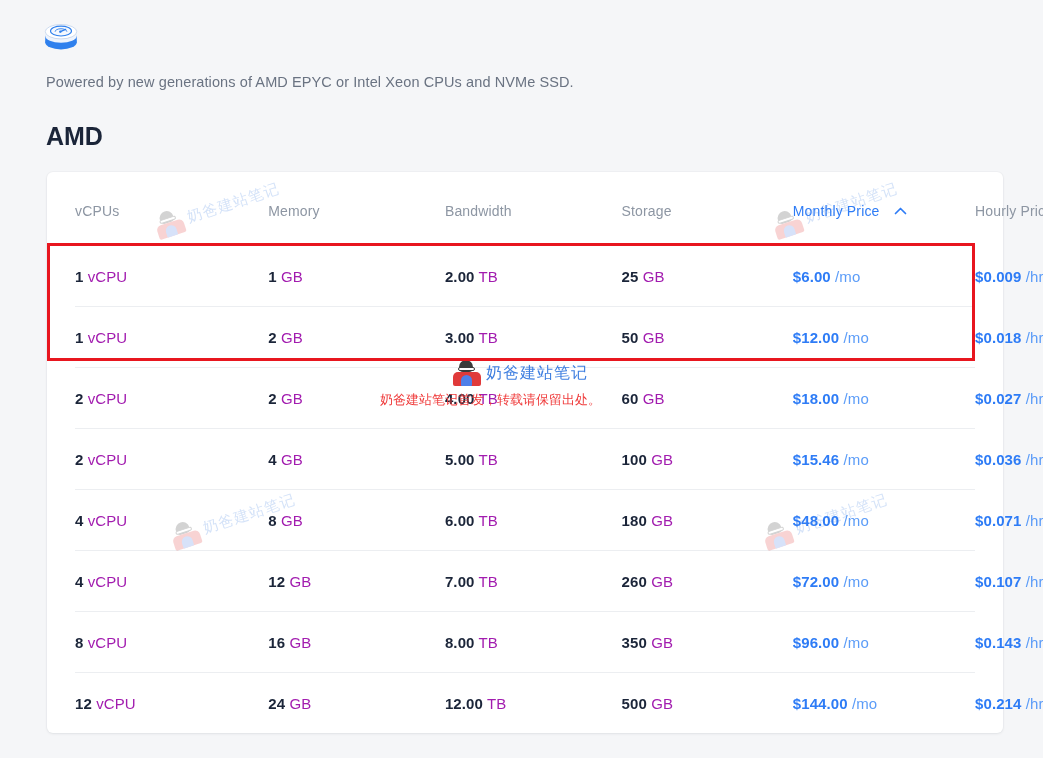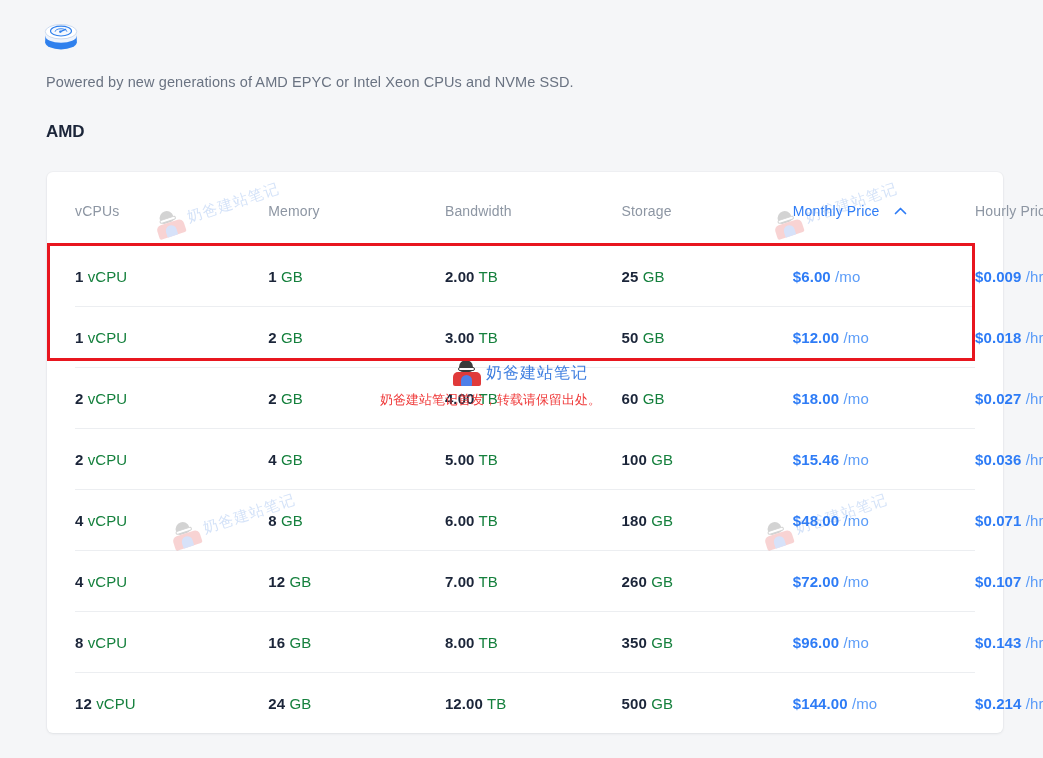--- a/index.html
+++ b/index.html
@@ -35,21 +35,21 @@
     margin: 0;
   }
   .subtitle {
     margin: 20px 0 15px 46px;
     font-size: 14.5px;
     color: #6a7382;
     letter-spacing: 0.1px;
   }
   .section-title {
     margin: 32px 4px 0 46px;
-    font-size: 17px;
+    font-size: 25px;
     font-weight: bold;
     color: #1b2539;
     letter-spacing: -0.1px;
   }
 
   
   .card {
     position: absolute;
     left: 47px;
     top: 172px;
@@ -87,21 +87,21 @@
     color: #6b7280;
     padding: 22px 0 21px 0;
     border-top: 1px solid #eceef1;
     white-space: nowrap;
     letter-spacing: 0.1px;
   }
   tbody tr:first-child td { border-top: 1px solid #eceef1; }
   .num { font-weight: bold; color: #1b2539; }
   .price { color: #2e7cf6; }
   .price .num { color: #2e7cf6; font-weight: bold; }
-  .unit { color: #15803d; }
+  .unit { color: #a21caf; }
   .price .unit { color: #5b9cf8; }
 
   col.c-vcpu  { width: 175px; }
   col.c-mem   { width: 160px; }
   col.c-bw    { width: 160px; }
   col.c-stor  { width: 155px; }
   col.c-mo    { width: 165px; }
   col.c-hr    { width: 0px; }
 
   

